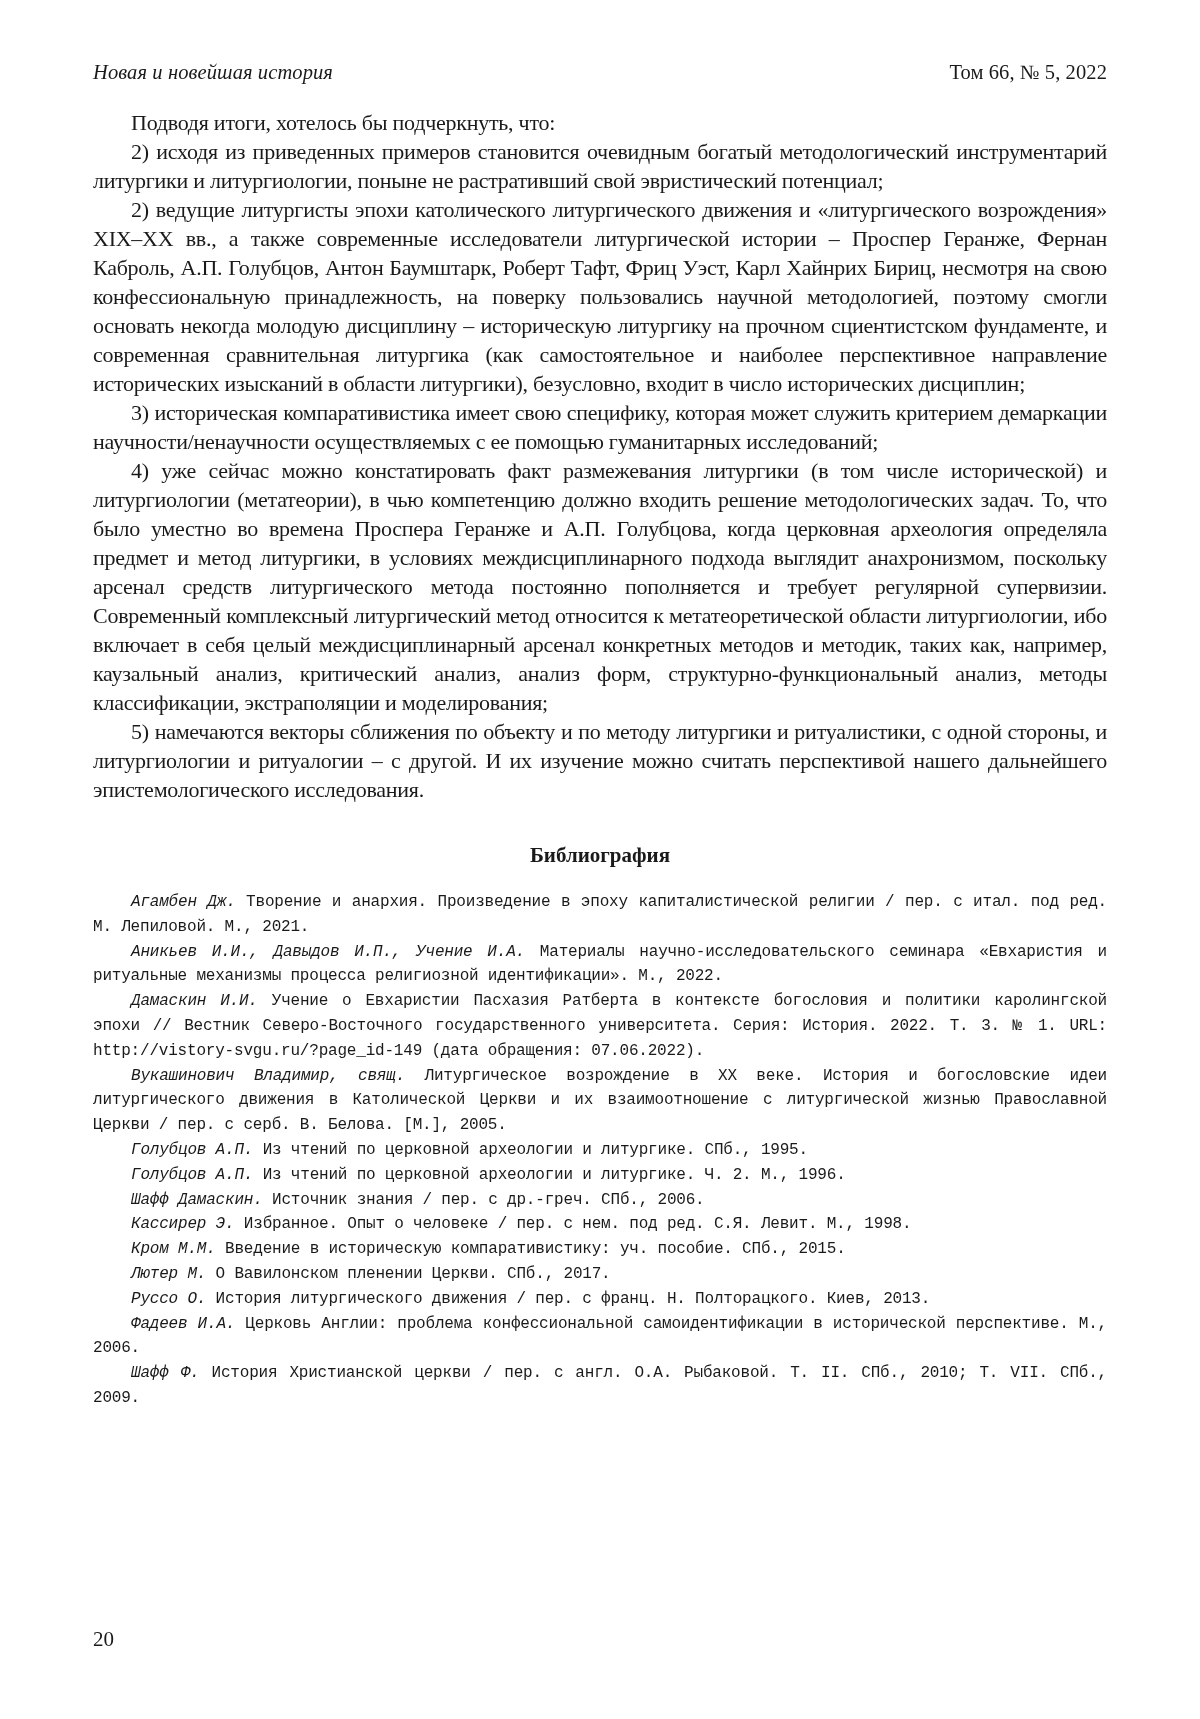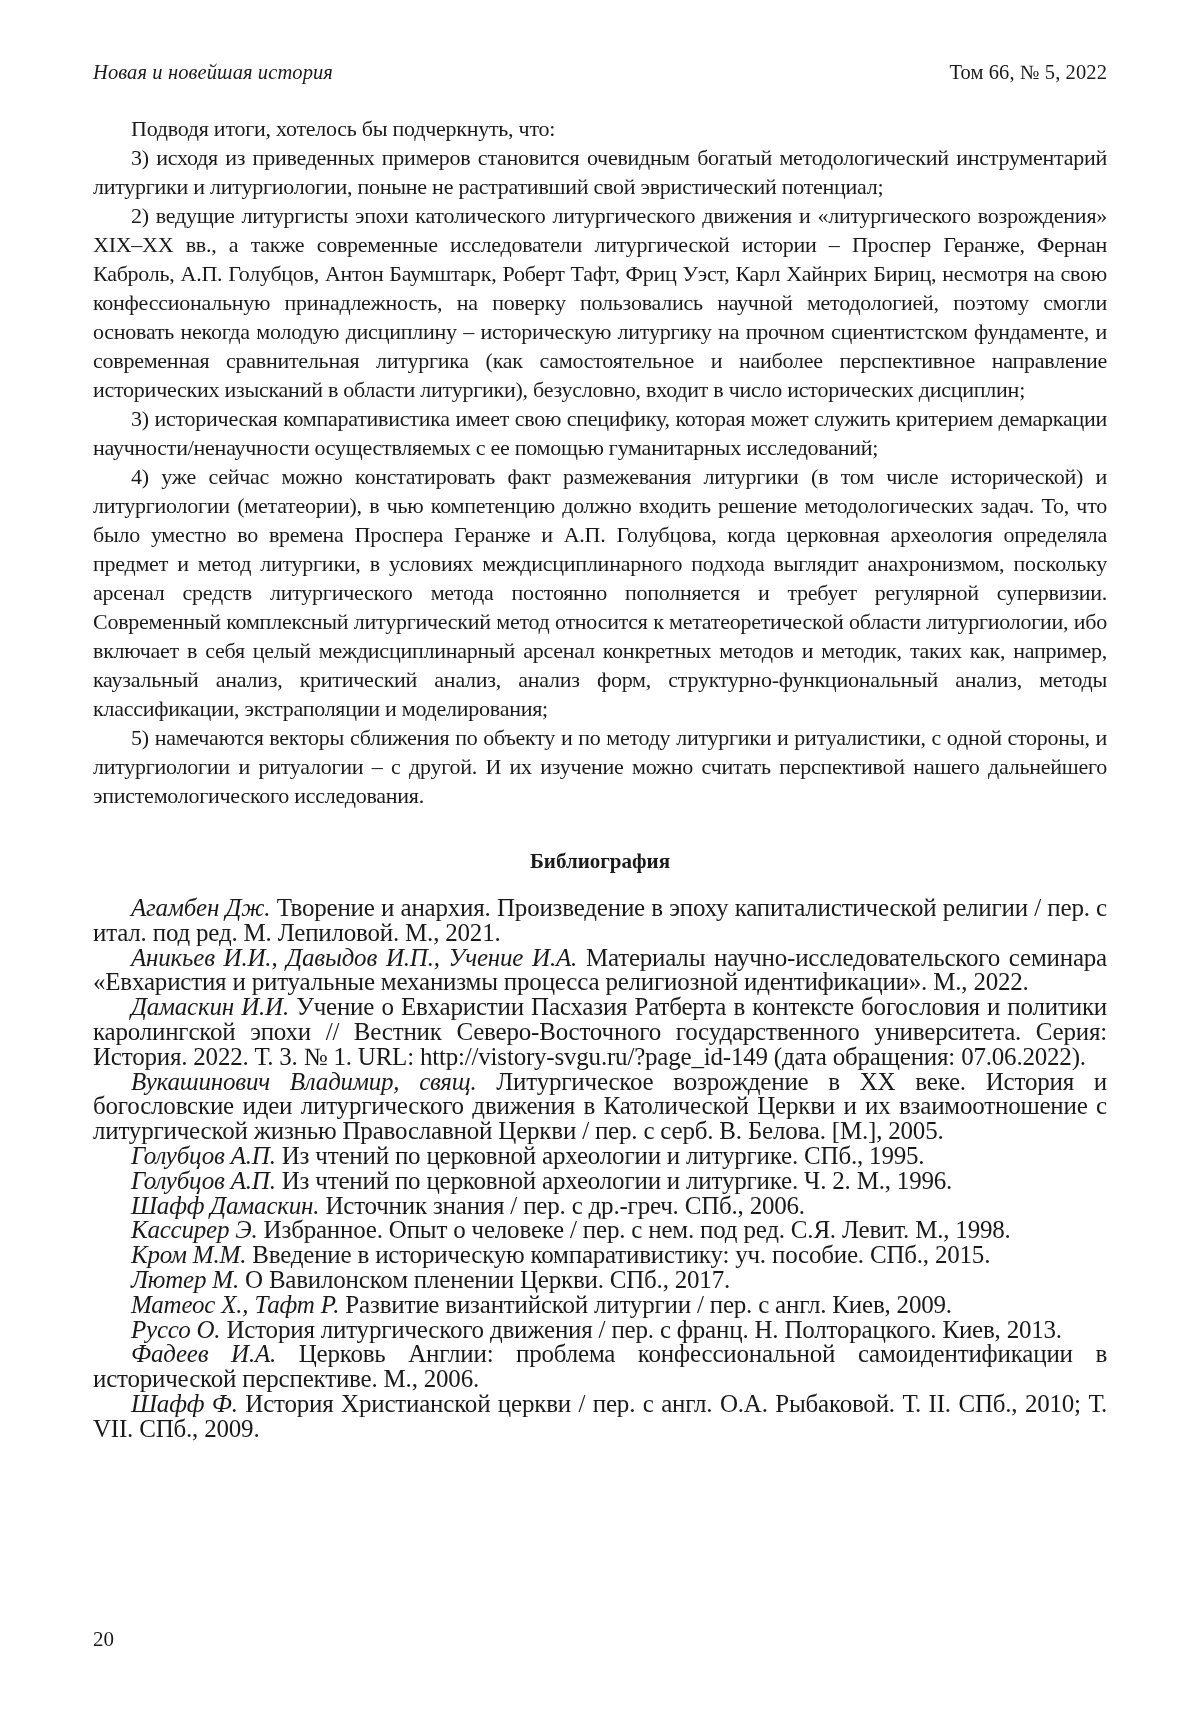--- a/index.html
+++ b/index.html
@@ -31,45 +31,46 @@
     line-height: 25px;
     letter-spacing: 0.1px;
   }
   .journal-title {
     font-style: italic;
   }
   .issue-info {
     font-style: normal;
   }
   .body-text {
-    margin-top: 29px;
+    margin-top: 23px;
     font-size: 22px;
     line-height: 29px;
     text-align: justify;
     letter-spacing: -0.25px;
   }
   .body-text p {
     margin: 0;
     padding: 0;
     text-indent: 38px;
   }
   .biblio-heading {
     margin: 38px 0 0 0;
     padding: 0;
     text-align: center;
     font-size: 21px;
     line-height: 26px;
     font-weight: bold;
   }
   .biblio {
     margin-top: 22px;
-    font-size: 25px;
+    font-size: 16px;
     line-height: 24.8px;
     text-align: justify;
     letter-spacing: -0.2px;
+    font-family: Liberation Mono, monospace;
   }
   .biblio p {
     margin: 0;
     padding: 0;
     text-indent: 38px;
   }
   .biblio i {
     font-style: italic;
   }
   .page-number {
@@ -86,41 +87,40 @@
 <div class="page">
   <div class="content">
 
     <div class="running-header">
       <span class="journal-title">Новая и новейшая история</span>
       <span class="issue-info">Том 66, № 5, 2022</span>
     </div>
 
     <div class="body-text">
       <p>Подводя итоги, хотелось бы подчеркнуть, что:</p>
-      <p>3) исходя из приведенных примеров становится очевидным богатый методологический инструментарий литургики и литургиологии, поныне не растративший свой эвристический потенциал;</p>
+      <p>2) исходя из приведенных примеров становится очевидным богатый методологический инструментарий литургики и литургиологии, поныне не растративший свой эвристический потенциал;</p>
       <p>2) ведущие литургисты эпохи католического литургического движения и «литургического возрождения» XIX–XX вв., а также современные исследователи литургической истории – Проспер Геранже, Фернан Каброль, А.П. Голубцов, Антон Баумштарк, Роберт Тафт, Фриц Уэст, Карл Хайнрих Бириц, несмотря на свою конфессиональную принадлежность, на поверку пользовались научной методологией, поэтому смогли основать некогда молодую дисциплину – историческую литургику на прочном сциентистском фундаменте, и современная сравнительная литургика (как самостоятельное и наиболее перспективное направление исторических изысканий в области литургики), безусловно, входит в число исторических дисциплин;</p>
       <p>3) историческая компаративистика имеет свою специфику, которая может служить критерием демаркации научности/ненаучности осуществляемых с ее помощью гуманитарных исследований;</p>
       <p>4) уже сейчас можно констатировать факт размежевания литургики (в том числе исторической) и литургиологии (метатеории), в чью компетенцию должно входить решение методологических задач. То, что было уместно во времена Проспера Геранже и А.П. Голубцова, когда церковная археология определяла предмет и метод литургики, в условиях междисциплинарного подхода выглядит анахронизмом, поскольку арсенал средств литургического метода постоянно пополняется и требует регулярной супервизии. Современный комплексный литургический метод относится к метатеоретической области литургиологии, ибо включает в себя целый междисциплинарный арсенал конкретных методов и методик, таких как, например, каузальный анализ, критический анализ, анализ форм, структурно-функциональный анализ, методы классификации, экстраполяции и моделирования;</p>
       <p>5) намечаются векторы сближения по объекту и по методу литургики и ритуалистики, с одной стороны, и литургиологии и ритуалогии – с другой. И их изучение можно считать перспективой нашего дальнейшего эпистемологического исследования.</p>
     </div>
 
     <h2 class="biblio-heading">Библиография</h2>
 
     <div class="biblio">
       <p><i>Агамбен Дж.</i><span> Творение и анархия. Произведение в эпоху капиталистической религии / пер. с итал. под ред. М. Лепиловой. М., 2021.</span></p>
       <p><i>Аникьев И.И., Давыдов И.П., Учение И.А.</i><span> Материалы научно-исследовательского семинара «Евхаристия и ритуальные механизмы процесса религиозной идентификации». М., 2022.</span></p>
       <p><i>Дамаскин И.И.</i><span> Учение о Евхаристии Пасхазия Ратберта в контексте богословия и политики каролингской эпохи // Вестник Северо-Восточного государственного университета. Серия: История. 2022. Т. 3. № 1. URL: http://vistory-svgu.ru/?page_id-149 (дата обращения: 07.06.2022).</span></p>
       <p><i>Вукашинович Владимир, свящ.</i><span> Литургическое возрождение в XX веке. История и богословские идеи литургического движения в Католической Церкви и их взаимоотношение с литургической жизнью Православной Церкви / пер. с серб. В. Белова. [М.], 2005.</span></p>
       <p><i>Голубцов А.П.</i><span> Из чтений по церковной археологии и литургике. СПб., 1995.</span></p>
       <p><i>Голубцов А.П.</i><span> Из чтений по церковной археологии и литургике. Ч. 2. М., 1996.</span></p>
       <p><i>Шафф Дамаскин.</i><span> Источник знания / пер. с др.-греч. СПб., 2006.</span></p>
       <p><i>Кассирер Э.</i><span> Избранное. Опыт о человеке / пер. с нем. под ред. С.Я. Левит. М., 1998.</span></p>
       <p><i>Кром М.М.</i><span> Введение в историческую компаративистику: уч. пособие. СПб., 2015.</span></p>
       <p><i>Лютер М.</i><span> О Вавилонском пленении Церкви. СПб., 2017.</span></p>
-      <p><i>Матеос Х., Тафт Р.</i><span> Развитие византийской литургии / пер. с англ. Киев, 2009.</span></p>
       <p><i>Руссо О.</i><span> История литургического движения / пер. с франц. Н. Полторацкого. Киев, 2013.</span></p>
       <p><i>Фадеев И.А.</i><span> Церковь Англии: проблема конфессиональной самоидентификации в исторической перспективе. М., 2006.</span></p>
       <p><i>Шафф Ф.</i><span> История Христианской церкви / пер. с англ. О.А. Рыбаковой. Т. II. СПб., 2010; Т. VII. СПб., 2009.</span></p>
     </div>
 
   </div>
 
   <div class="page-number">20</div>
 </div>
 

